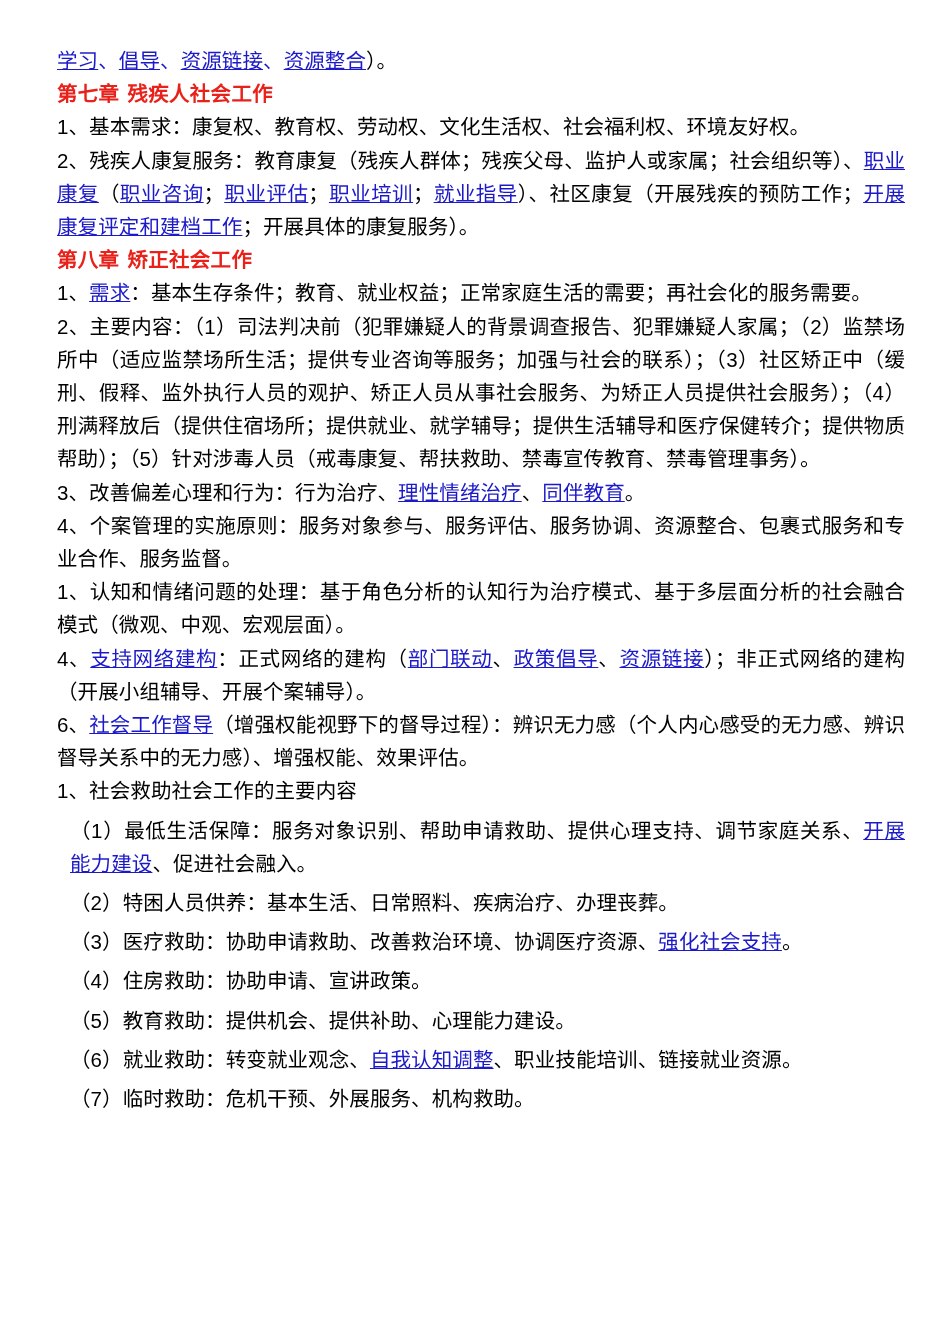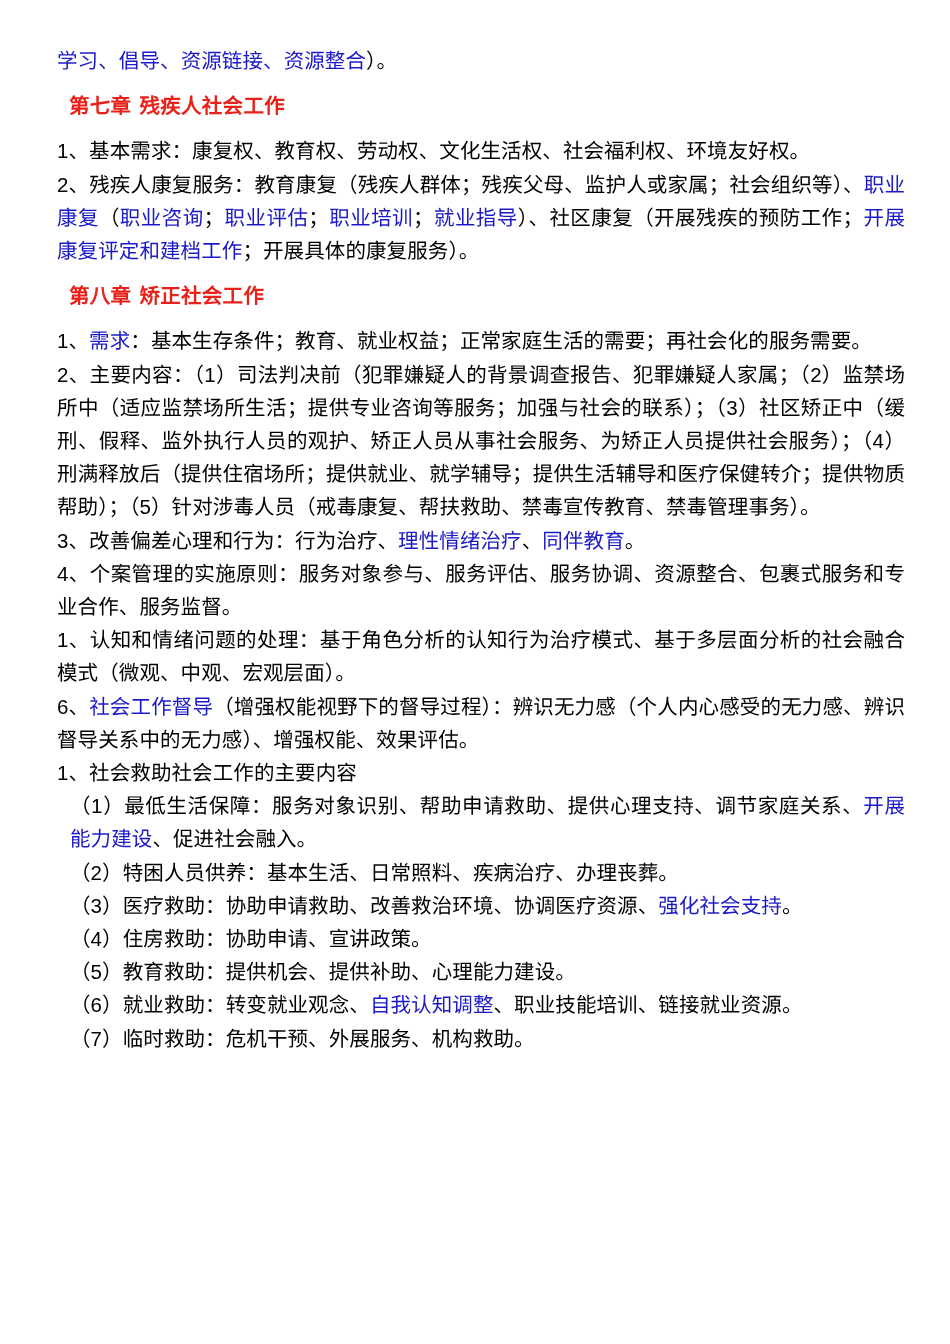--- a/index.html
+++ b/index.html
@@ -32,34 +32,36 @@
     font-size: 20.5px;
     line-height: 33.2px;
     text-align: justify;
     text-justify: inter-ideograph;
     margin: 0;
     letter-spacing: 0.1px;
     word-break: break-all;
   }
   .para.indent1 {
     padding-left: 13px;
+    margin-top: 6px;
   }
   .heading {
     font-size: 20.5px;
     line-height: 33.2px;
     font-weight: bold;
     color: #e8221a;
-    margin: 12px;
+    margin: 0;
     letter-spacing: 0.3px;
   }
   .heading .chap-no { margin-right: 8px; }
 
   
   .lnk {
     color: #1b19c8;
+    text-decoration: underline;
     text-underline-offset: 1px;
     text-decoration-thickness: 1px;
   }
   .blue {
     color: #1b19c8;
     text-decoration: none;
   }
   .plain { color: #000000; }
 </style>
 </head>
@@ -70,20 +72,21 @@
       <div class="para"><span class="lnk">学习</span><span class="blue">、</span><span class="lnk">倡导</span><span class="blue">、</span><span class="lnk">资源链接</span><span class="blue">、</span><span class="lnk">资源整合</span><span class="plain">）。</span></div>
       <div class="heading"><span class="chap-no">第七章</span><span>残疾人社会工作</span></div>
       <div class="para"><span class="plain">1、基本需求：康复权、教育权、劳动权、文化生活权、社会福利权、环境友好权。</span></div>
       <div class="para"><span class="plain">2、残疾人康复服务：教育康复（残疾人群体；残疾父母、监护人或家属；社会组织等）、</span><span class="lnk">职业康复</span><span class="plain">（</span><span class="lnk">职业咨询</span><span class="plain">；</span><span class="lnk">职业评估</span><span class="plain">；</span><span class="lnk">职业培训</span><span class="plain">；</span><span class="lnk">就业指导</span><span class="plain">）、社区康复（开展残疾的预防工作；</span><span class="lnk">开展康复评定和建档工作</span><span class="plain">；开展具体的康复服务）。</span></div>
       <div class="heading"><span class="chap-no">第八章</span><span>矫正社会工作</span></div>
       <div class="para"><span class="plain">1、</span><span class="lnk">需求</span><span class="plain">：基本生存条件；教育、就业权益；正常家庭生活的需要；再社会化的服务需要。</span></div>
       <div class="para"><span class="plain">2、主要内容：（1）司法判决前（犯罪嫌疑人的背景调查报告、犯罪嫌疑人家属；（2）监禁场所中（适应监禁场所生活；提供专业咨询等服务；加强与社会的联系）；（3）社区矫正中（缓刑、假释、监外执行人员的观护、矫正人员从事社会服务、为矫正人员提供社会服务）；（4）刑满释放后（提供住宿场所；提供就业、就学辅导；提供生活辅导和医疗保健转介；提供物质帮助）；（5）针对涉毒人员（戒毒康复、帮扶救助、禁毒宣传教育、禁毒管理事务）。</span></div>
       <div class="para"><span class="plain">3、改善偏差心理和行为：行为治疗、</span><span class="lnk">理性情绪治疗</span><span class="plain">、</span><span class="lnk">同伴教育</span><span class="plain">。</span></div>
       <div class="para"><span class="plain">4、个案管理的实施原则：服务对象参与、服务评估、服务协调、资源整合、包裹式服务和专业合作、服务监督。</span></div>
       <div class="para"><span class="plain">1、认知和情绪问题的处理：基于角色分析的认知行为治疗模式、基于多层面分析的社会融合模式（微观、中观、宏观层面）。</span></div>
+      <div class="para"><span class="plain">4、</span><span class="lnk">支持网络建构</span><span class="plain">：正式网络的建构（</span><span class="lnk">部门联动</span><span class="plain">、</span><span class="lnk">政策倡导</span><span class="plain">、</span><span class="lnk">资源链接</span><span class="plain">）；非正式网络的建构（开展小组辅导、开展个案辅导）。</span></div>
       <div class="para"><span class="plain">6、</span><span class="lnk">社会工作督导</span><span class="plain">（增强权能视野下的督导过程）：辨识无力感（个人内心感受的无力感、辨识督导关系中的无力感）、增强权能、效果评估。</span></div>
       <div class="para"><span class="plain">1、社会救助社会工作的主要内容</span></div>
       <div class="para indent1"><span class="plain">（1）最低生活保障：服务对象识别、帮助申请救助、提供心理支持、调节家庭关系、</span><span class="lnk">开展能力建设</span><span class="plain">、促进社会融入。</span></div>
       <div class="para indent1"><span class="plain">（2）特困人员供养：基本生活、日常照料、疾病治疗、办理丧葬。</span></div>
       <div class="para indent1"><span class="plain">（3）医疗救助：协助申请救助、改善救治环境、协调医疗资源、</span><span class="lnk">强化社会支持</span><span class="plain">。</span></div>
       <div class="para indent1"><span class="plain">（4）住房救助：协助申请、宣讲政策。</span></div>
       <div class="para indent1"><span class="plain">（5）教育救助：提供机会、提供补助、心理能力建设。</span></div>
       <div class="para indent1"><span class="plain">（6）就业救助：转变就业观念、</span><span class="lnk">自我认知调整</span><span class="plain">、职业技能培训、链接就业资源。</span></div>
       <div class="para indent1"><span class="plain">（7）临时救助：危机干预、外展服务、机构救助。</span></div>
     </div>

